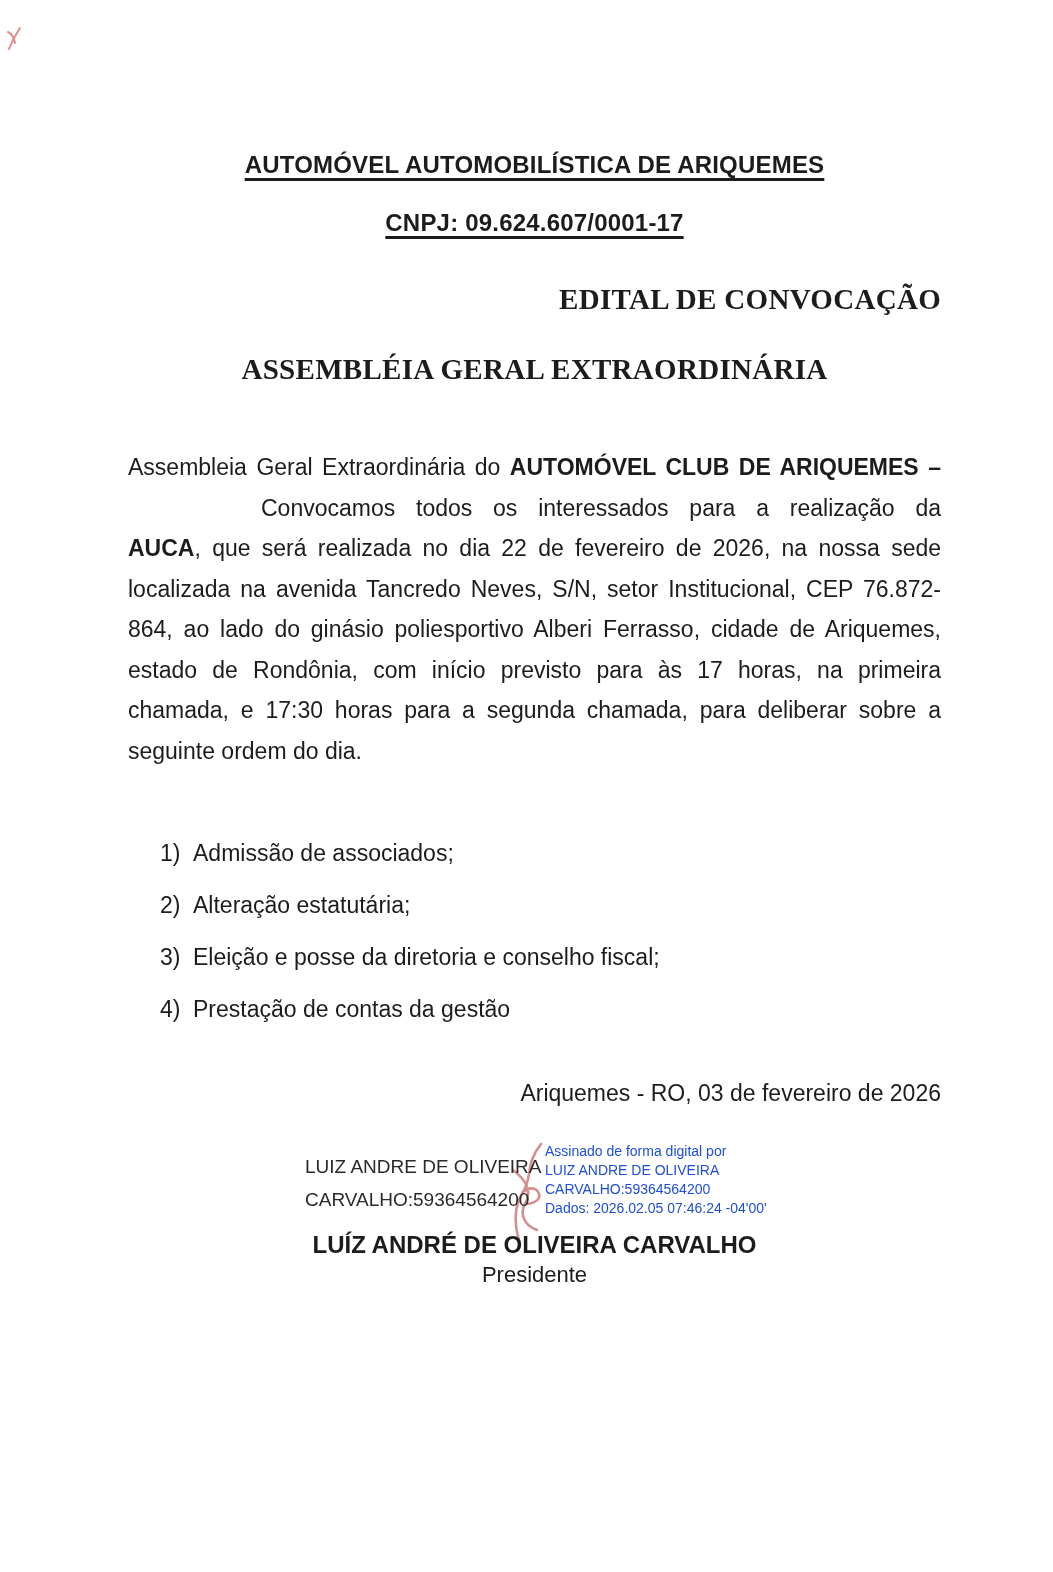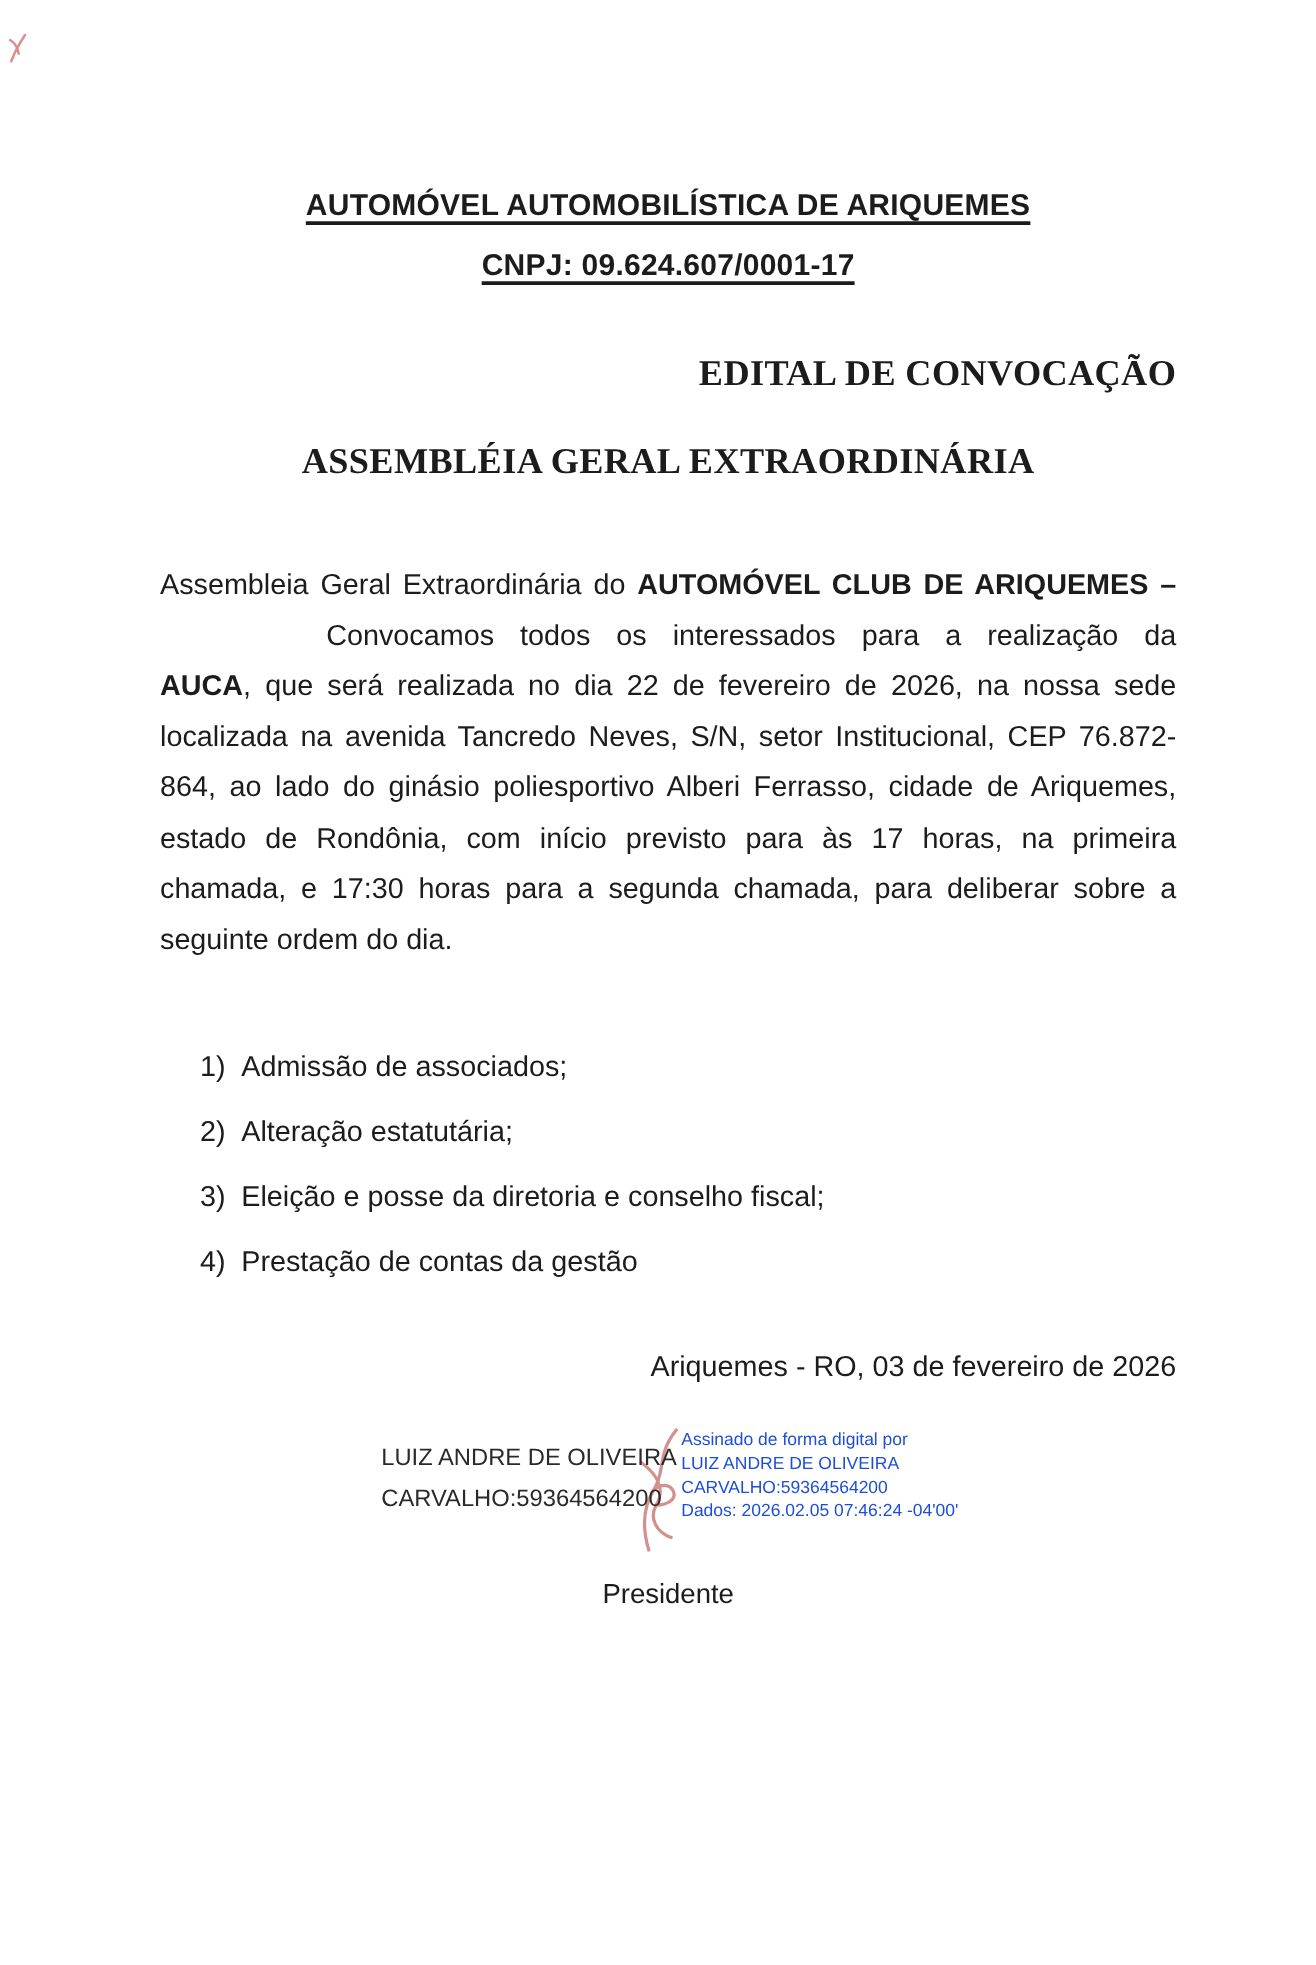--- a/index.html
+++ b/index.html
@@ -90,21 +90,21 @@
 
   <svg class="red-mark" width="18" height="28" viewBox="0 0 18 28">
     <g fill="none" stroke-width="2" stroke-linecap="round" opacity="0.7" stroke="#c94040">
       <path d="M4,24 C7,16 11,9 15,3"></path>
       <path d="M3,7 C7,9 9,13 10,18"></path>
     </g>
   </svg>
 
   <div class="abs hdr" style="top:150px;">AUTOMÓVEL AUTOMOBILÍSTICA DE ARIQUEMES</div>
 
-  <div class="abs hdr" style="top:198px;">CNPJ: 09.624.607/0001-17</div>
+  <div class="abs hdr" style="top:208px;">CNPJ: 09.624.607/0001-17</div>
 
   <div class="abs serif-title" style="top:281px;text-align:right;">EDITAL DE CONVOCAÇÃO</div>
 
   <div class="abs serif-title" style="top:320px;margin-top:31px;">ASSEMBLÉIA GERAL EXTRAORDINÁRIA</div>
 
   <div class="abs paragraph">
       <div class="pline"><span>Assembleia Geral Extraordinária do </span><span class="bold">AUTOMÓVEL CLUB DE ARIQUEMES –</span></div>
       <div class="pline indent"><span>Convocamos todos os interessados para a realização da</span></div>
       <div class="pline"><span class="bold">AUCA</span><span>, que será realizada no dia 22 de fevereiro de 2026, na nossa sede</span></div>
       <div class="pline"><span>localizada na avenida Tancredo Neves, S/N, setor Institucional, CEP 76.872-</span></div>
@@ -136,16 +136,17 @@
       <div>CARVALHO:59364564200</div>
     </div>
     <div class="sig-small">
       <div>Assinado de forma digital por</div>
       <div>LUIZ ANDRE DE OLIVEIRA</div>
       <div>CARVALHO:59364564200</div>
       <div>Dados: 2026.02.05 07:46:24 -04'00'</div>
     </div>
   </div>
 
+  <div class="abs signer-name">LUÍZ ANDRÉ DE OLIVEIRA CARVALHO</div>
 
   <div class="abs signer-role">Presidente</div>
 
 </div>
 
 </body></html>

